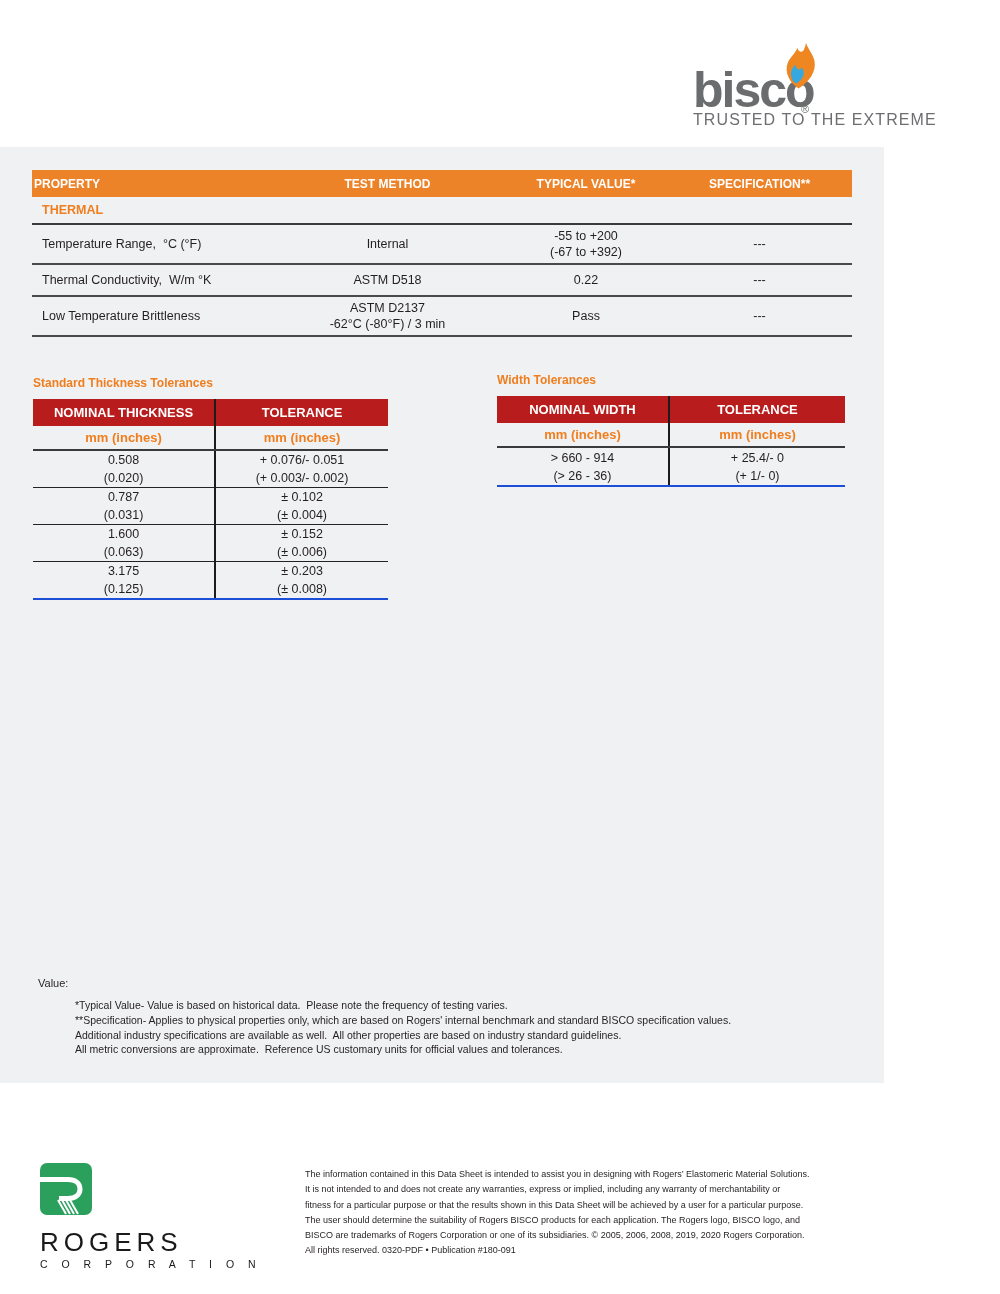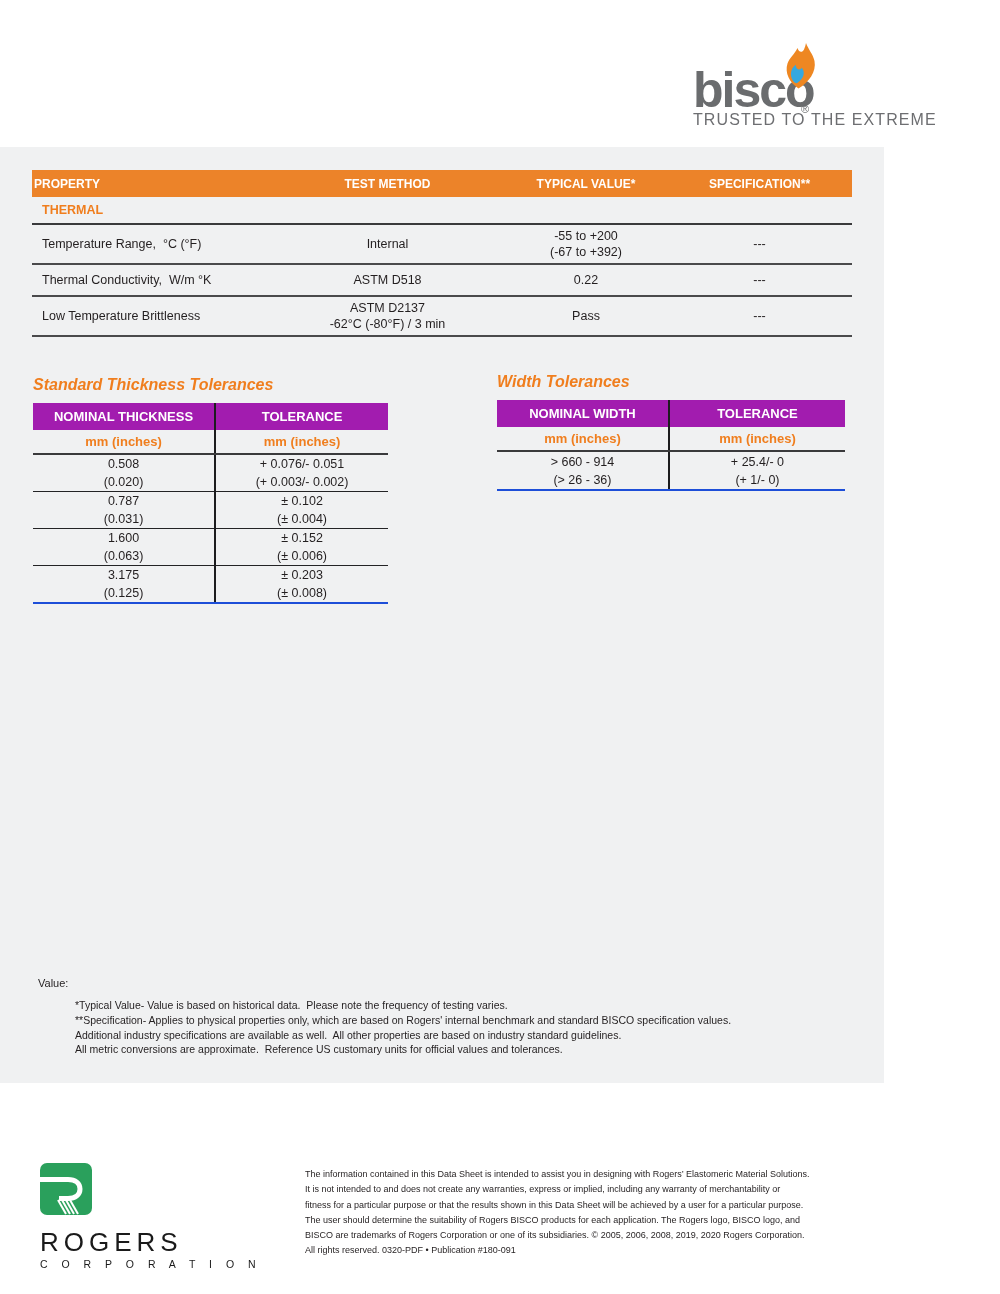--- a/index.html
+++ b/index.html
@@ -31,23 +31,23 @@
     padding-left:10px; border-bottom:2px solid #3A3A3C; }
   .data-row td { font-size:12.5px; text-align:center; border-bottom:2px solid #4A4A4C;
     line-height:16px; padding:3px 0; vertical-align:middle; }
   .data-row td.left { text-align:left; padding-left:10px; }
   .r1 { height:35px; } .r2 { height:32px; } .r3 { height:40px; }
 
   
   .tol-block { position:absolute; }
   .thick { left:33px; top:229px; width:355px; }
   .wide  { left:497px; top:226px; width:348px; }
-  .tol-title { color:#F07E1E; font-weight:bold; font-size:16px; margin-bottom:9px;font-style:italic; }
+  .tol-title { color:#F07E1E; font-weight:bold; font-size:12px; margin-bottom:9px; }
   .tol-table { width:100%; }
-  .tol-table th { background:#a21caf; color:#fff; font-size:13px; font-weight:bold; height:27px; text-align:center; }
+  .tol-table th { background:#b91c1c; color:#fff; font-size:13px; font-weight:bold; height:27px; text-align:center; }
   .tol-table .c1 { border-right:2px solid #1C1C1E; }
   .sub td { color:#F07E1E; font-weight:bold; font-size:13px; height:24px; text-align:center;
     border-bottom:2px solid #3A3A3C; }
   .tol-row td { font-size:12.5px; text-align:center; line-height:18px; height:37px;
     border-bottom:1px solid #232325; vertical-align:middle; }
   .tol-row.last td { border-bottom:2px solid #1d4ed8; }
   .wide .tol-row td { height:39px; }
 
   
   .notes { position:absolute; left:38px; top:830px; }

